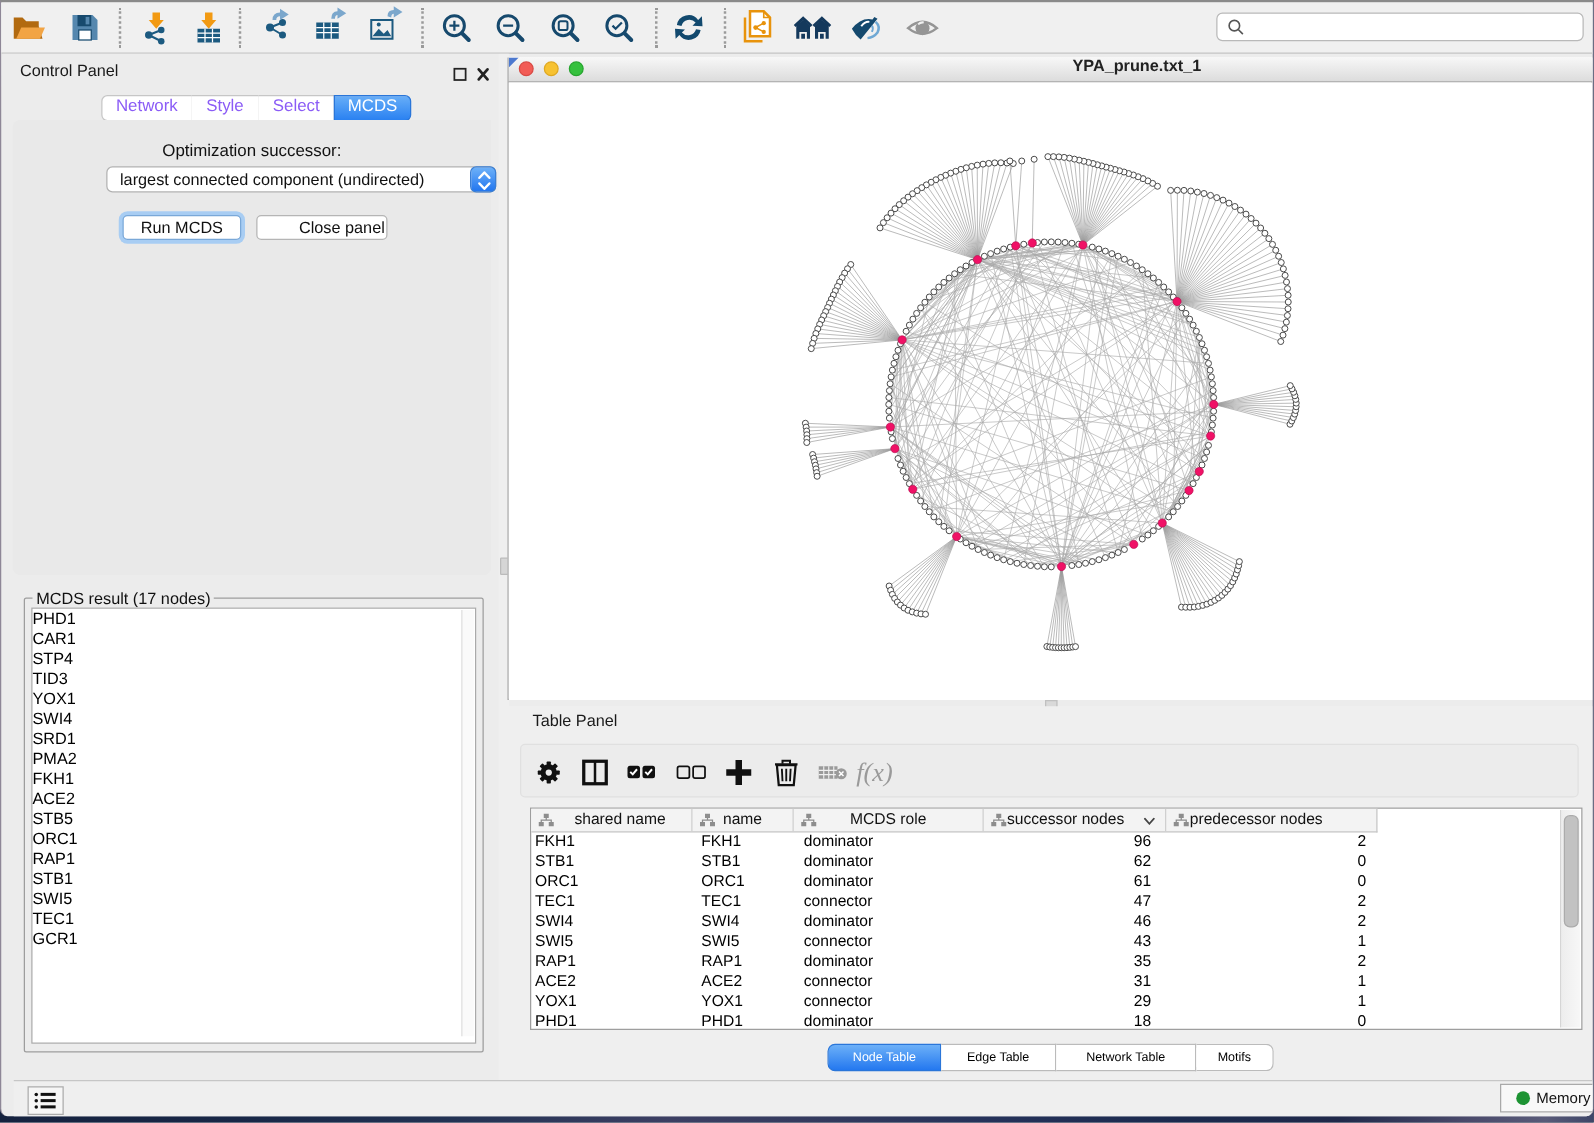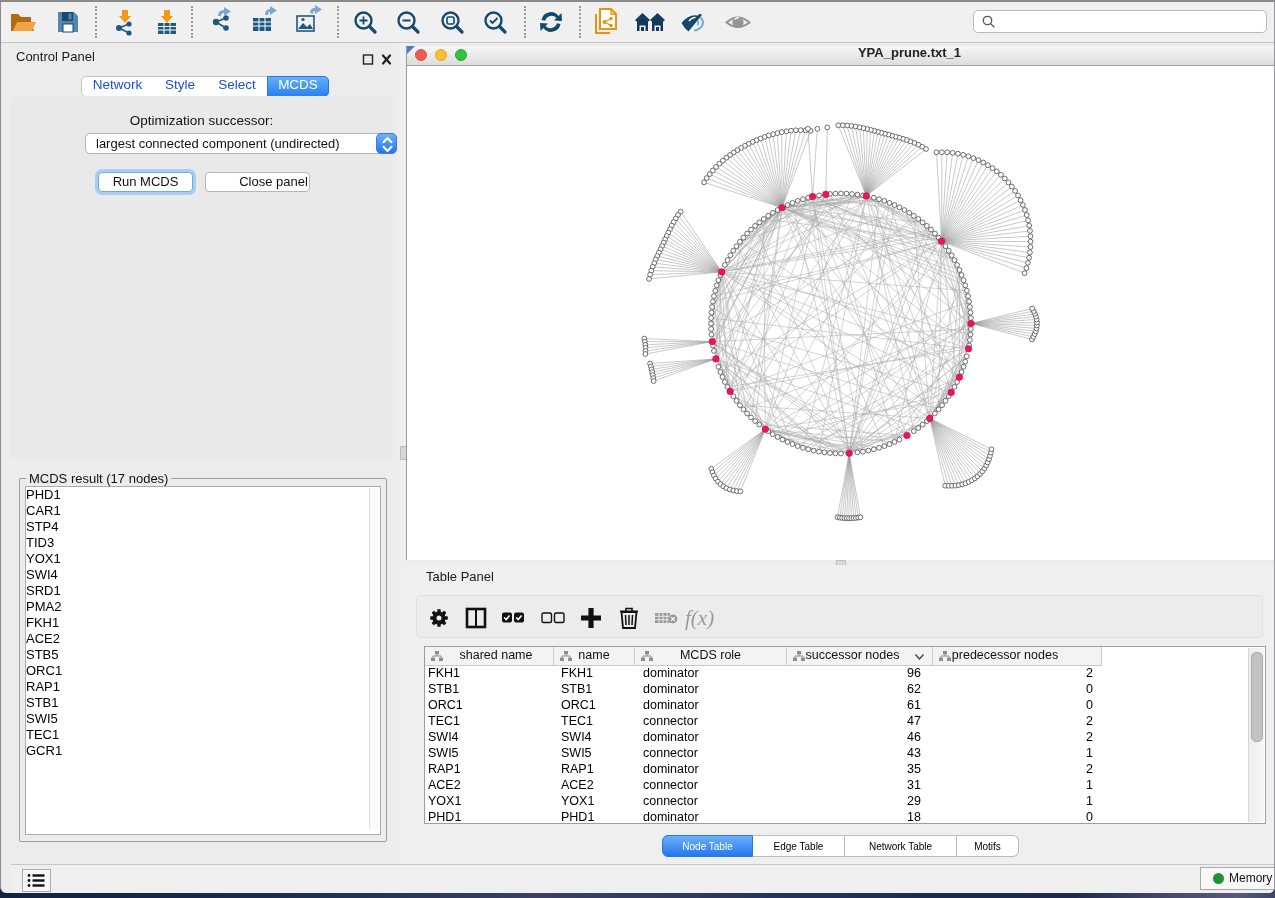--- a/index.html
+++ b/index.html
@@ -14,21 +14,21 @@
  border-bottom:1px solid #c3c3c3;}
 .tsep{position:absolute;top:4px;height:32px;width:0;border-left:2px dotted #9a9a9a;}
 #searchbox{position:absolute;left:972px;top:8px;width:292px;height:21px;background:#fff;
  border:1px solid #b9b9b9;border-radius:5px;}
 
 #cpanel{position:absolute;left:1px;top:41px;width:397px;height:821px;background:#ececec;}
 #cpanel .title{position:absolute;left:14px;top:6px;font-size:13px;color:#1a1a1a;}
 .winbtns{position:absolute;font-size:12px;color:#111;}
 #tabbar{position:absolute;top:33px;left:79px;height:21px;}
 .tab{position:absolute;top:0;height:21px;line-height:16px;text-align:center;font-size:13.5px;
- background:#fff;border:1px solid #c6c6c6;box-sizing:border-box;color:#1d4ed8;}
+ background:#fff;border:1px solid #c6c6c6;box-sizing:border-box;color:#8b5cf6;}
 .tab.sel{background:linear-gradient(#67aef8,#2a81f1);color:#fff;border:1px solid #2a76d9;}
 #cpane{position:absolute;left:8px;top:53px;width:383px;height:364px;background:#e9e9e9;
  border-radius:6px 0 6px 6px;}
 #optlabel{position:absolute;left:0;top:17px;width:383px;text-align:center;font-size:13.5px;color:#111;}
 #dropdown{position:absolute;left:37px;top:37px;width:312px;height:21px;background:#fff;
  border:1px solid #b2b2b2;border-radius:5px;box-sizing:border-box;margin-left:38px;}
 #dropdown .txt{position:absolute;left:10px;top:0;line-height:19px;font-size:13px;color:#111;}
 #dropdown .step{position:absolute;right:-1px;top:-1px;width:21px;height:21px;border-radius:5px;border:1px solid #3a7fd5;box-sizing:border-box;
  background:linear-gradient(#6db1f9,#2276ef);}
 .btn{position:absolute;height:20px;line-height:17px;background:#fff;border:1px solid #b5b5b5;

